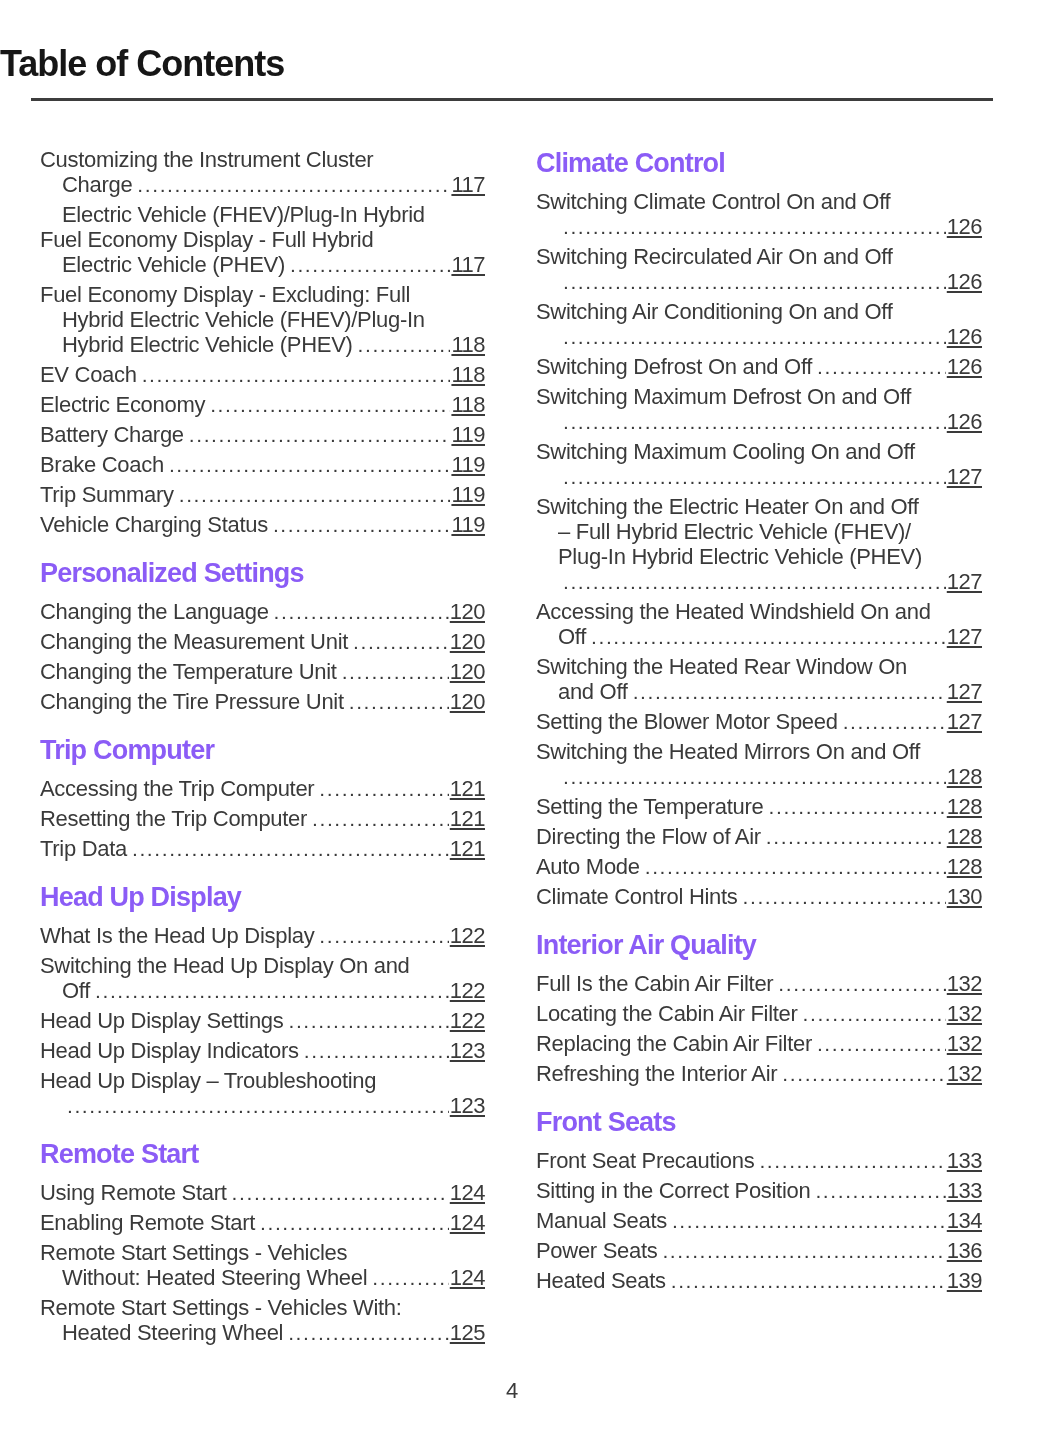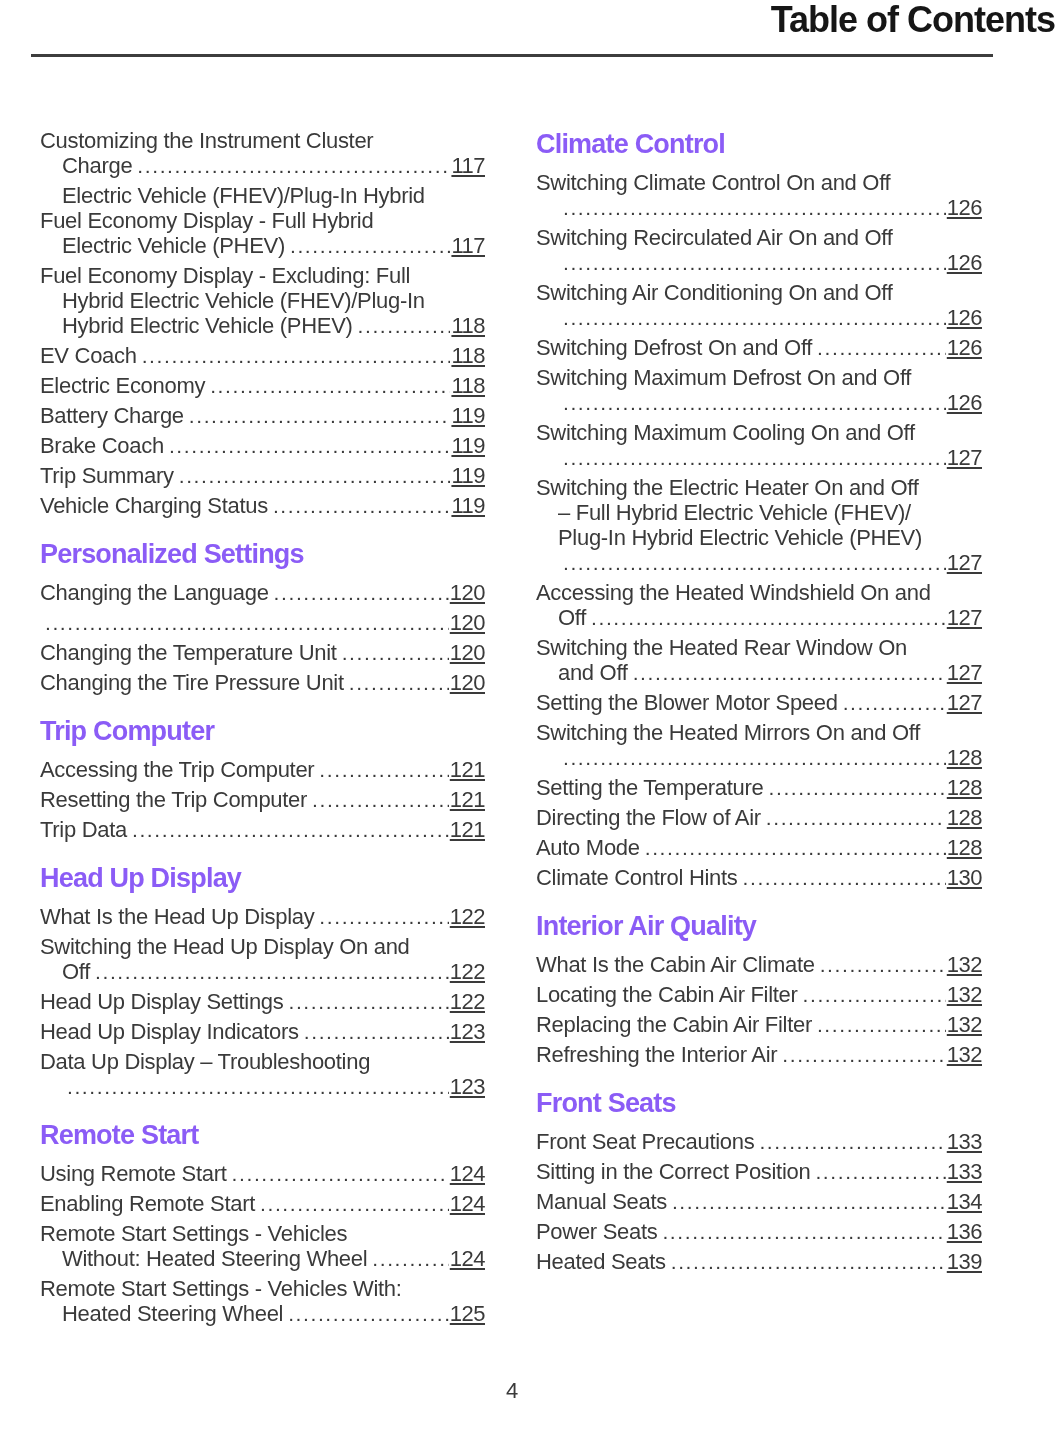--- a/index.html
+++ b/index.html
@@ -4,40 +4,40 @@
 <style>
   html, body { margin: 0; padding: 0; }
   body {
     width: 1055px;
     height: 1448px;
     background: #ffffff;
     font-family: "Liberation Sans", sans-serif;
     position: relative;
     overflow: hidden;
   }
-  .page-header { text-align: right; }
+  .page-header { text-align: left; padding-top: 44px; }
   .page-title {
     margin: 0;
     font-size: 36px;
     font-weight: 800;
     letter-spacing: -1px;
     color: #161616;
     line-height: 40px;
   }
   .title-divider {
     height: 3px;
     background: #3d3d3d;
     width: 962px;
     margin: 14px 0 0 31px;
   }
   .content {
     display: flex;
     margin: 46px 0 0 40px;
   }
-  .col { flex: none; margin-top: 25px; }
+  .col { flex: none; }
   .col-left  { width: 445px; margin-right: 51px; }
   .col-right { width: 446px; }
 
   .section-heading {
     font-size: 27px;
     font-weight: 800;
     letter-spacing: -0.8px;
     color: #8b5cf6;
     line-height: 32px;
     margin: 20px 0 10px 0;
@@ -161,20 +161,21 @@
       <div class="section-heading">Personalized Settings</div>
       <div class="entry">
         <div class="line last">
           <span class="t">Changing the Language</span>
           <span class="leader">..........................................................................................</span>
           <span class="pagenum">120</span>
         </div>
       </div>
       <div class="entry">
         <div class="line last">
+          <span class="t">Changing the Measurement Unit</span>
           <span class="leader">..........................................................................................</span>
           <span class="pagenum">120</span>
         </div>
       </div>
       <div class="entry">
         <div class="line last">
           <span class="t">Changing the Temperature Unit</span>
           <span class="leader">..........................................................................................</span>
           <span class="pagenum">120</span>
         </div>
@@ -232,21 +233,21 @@
         </div>
       </div>
       <div class="entry">
         <div class="line last">
           <span class="t">Head Up Display Indicators</span>
           <span class="leader">..........................................................................................</span>
           <span class="pagenum">123</span>
         </div>
       </div>
       <div class="entry">
-        <div class="line">Data Up Display – Troubleshooting</div>
+        <div class="line">Head Up Display – Troubleshooting</div>
         <div class="line cont last">
           <span class="t"></span>
           <span class="leader">..........................................................................................</span>
           <span class="pagenum">123</span>
         </div>
       </div>
       <div class="section-heading">Remote Start</div>
       <div class="entry">
         <div class="line last">
           <span class="t">Using Remote Start</span>
@@ -392,21 +393,21 @@
       <div class="entry">
         <div class="line last">
           <span class="t">Climate Control Hints</span>
           <span class="leader">..........................................................................................</span>
           <span class="pagenum">130</span>
         </div>
       </div>
       <div class="section-heading">Interior Air Quality</div>
       <div class="entry">
         <div class="line last">
-          <span class="t">What Is the Cabin Air Climate</span>
+          <span class="t">Full Is the Cabin Air Filter</span>
           <span class="leader">..........................................................................................</span>
           <span class="pagenum">132</span>
         </div>
       </div>
       <div class="entry">
         <div class="line last">
           <span class="t">Locating the Cabin Air Filter</span>
           <span class="leader">..........................................................................................</span>
           <span class="pagenum">132</span>
         </div>

